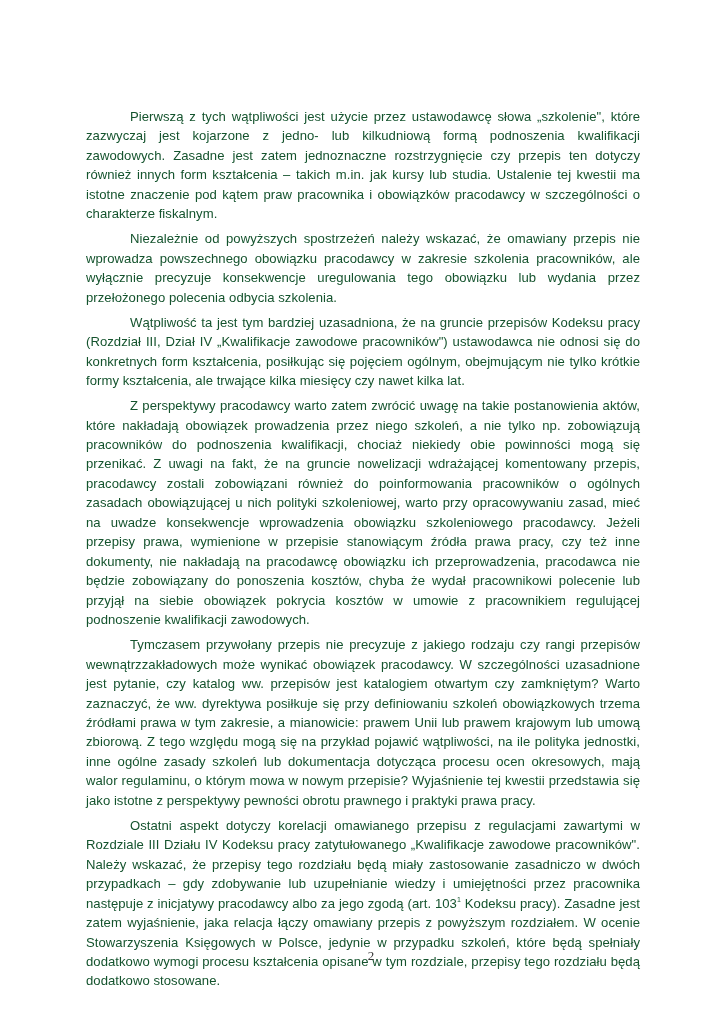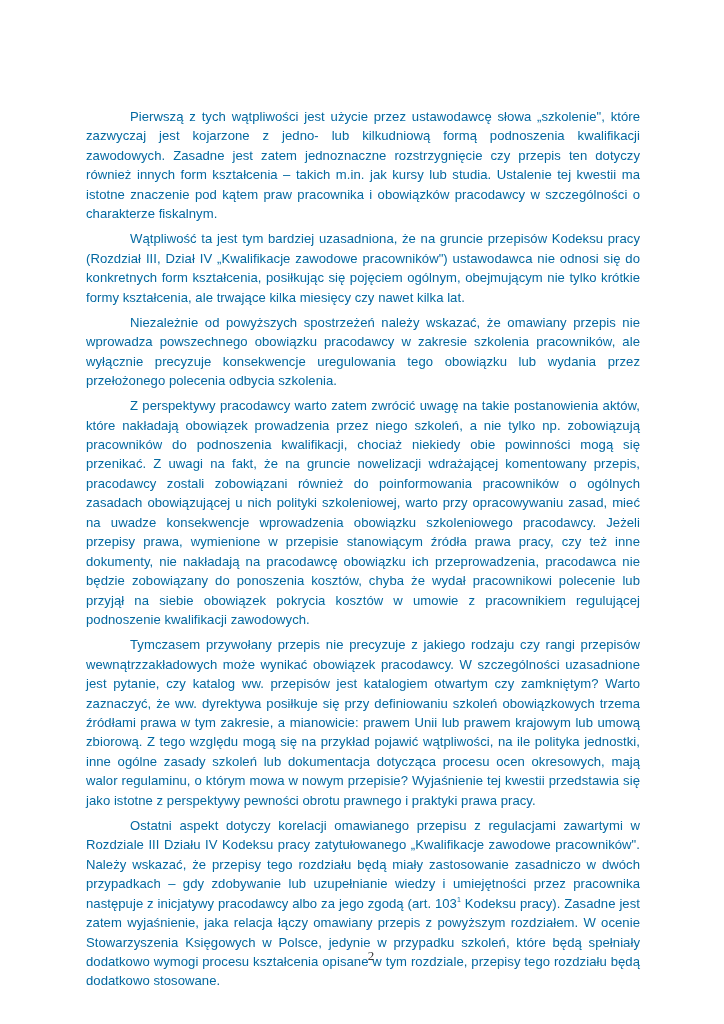--- a/index.html
+++ b/index.html
@@ -1,39 +1,39 @@
 <!DOCTYPE html>
 <html><head>
 <meta charset="utf-8">
 <style>
   html, body { margin: 0; padding: 0; background: #ffffff; }
   body { width: 724px; height: 1024px; position: relative; overflow: hidden; }
   .page {
     position: absolute; left: 86px; top: 107px; width: 554px;
     font-family: "Liberation Sans", sans-serif;
-    font-size: 13.1px; line-height: 19.45px; color: #0369a1;
+    font-size: 13.1px; line-height: 19.45px; color: #14532d;
   }
   .page p {
     margin: 0 0 5.6px 0;
     text-align: justify;
     text-indent: 44px;
     letter-spacing: 0.05px;
   }
   .page sup { font-size: 7px; vertical-align: 6px; line-height: 0; }
   .page-number {
     position: absolute; left: 0; width: 724px; top: 948px;
     text-align: center; padding-left: 18px; box-sizing: border-box;
     font-family: "Liberation Serif", serif; font-size: 13px; color: #333;
   }
 </style>
 </head>
 <body>
 
 <div class="page">
   <p>Pierwszą z tych wątpliwości jest użycie przez ustawodawcę słowa „szkolenie", które zazwyczaj jest kojarzone z jedno- lub kilkudniową formą podnoszenia kwalifikacji zawodowych. Zasadne jest zatem jednoznaczne rozstrzygnięcie czy przepis ten dotyczy również innych form kształcenia – takich m.in. jak kursy lub studia. Ustalenie tej kwestii ma istotne znaczenie pod kątem praw pracownika i obowiązków pracodawcy w szczególności o charakterze fiskalnym.</p>
+  <p>Niezależnie od powyższych spostrzeżeń należy wskazać, że omawiany przepis nie wprowadza powszechnego obowiązku pracodawcy w zakresie szkolenia pracowników, ale wyłącznie precyzuje konsekwencje uregulowania tego obowiązku lub wydania przez przełożonego polecenia odbycia szkolenia.</p>
   <p>Wątpliwość ta jest tym bardziej uzasadniona, że na gruncie przepisów Kodeksu pracy (Rozdział III, Dział IV „Kwalifikacje zawodowe pracowników") ustawodawca nie odnosi się do konkretnych form kształcenia, posiłkując się pojęciem ogólnym, obejmującym nie tylko krótkie formy kształcenia, ale trwające kilka miesięcy czy nawet kilka lat.</p>
-  <p>Niezależnie od powyższych spostrzeżeń należy wskazać, że omawiany przepis nie wprowadza powszechnego obowiązku pracodawcy w zakresie szkolenia pracowników, ale wyłącznie precyzuje konsekwencje uregulowania tego obowiązku lub wydania przez przełożonego polecenia odbycia szkolenia.</p>
   <p>Z perspektywy pracodawcy warto zatem zwrócić uwagę na takie postanowienia aktów, które nakładają obowiązek prowadzenia przez niego szkoleń, a nie tylko np. zobowiązują pracowników do podnoszenia kwalifikacji, chociaż niekiedy obie powinności mogą się przenikać. Z uwagi na fakt, że na gruncie nowelizacji wdrażającej komentowany przepis, pracodawcy zostali zobowiązani również do poinformowania pracowników o ogólnych zasadach obowiązującej u nich polityki szkoleniowej, warto przy opracowywaniu zasad, mieć na uwadze konsekwencje wprowadzenia obowiązku szkoleniowego pracodawcy. Jeżeli przepisy prawa, wymienione w przepisie stanowiącym źródła prawa pracy, czy też inne dokumenty, nie nakładają na pracodawcę obowiązku ich przeprowadzenia, pracodawca nie będzie zobowiązany do ponoszenia kosztów, chyba że wydał pracownikowi polecenie lub przyjął na siebie obowiązek pokrycia kosztów w umowie z pracownikiem regulującej podnoszenie kwalifikacji zawodowych.</p>
   <p>Tymczasem przywołany przepis nie precyzuje z jakiego rodzaju czy rangi przepisów wewnątrzzakładowych może wynikać obowiązek pracodawcy. W szczególności uzasadnione jest pytanie, czy katalog ww. przepisów jest katalogiem otwartym czy zamkniętym? Warto zaznaczyć, że ww. dyrektywa posiłkuje się przy definiowaniu szkoleń obowiązkowych trzema źródłami prawa w tym zakresie, a mianowicie: prawem Unii lub prawem krajowym lub umową zbiorową. Z tego względu mogą się na przykład pojawić wątpliwości, na ile polityka jednostki, inne ogólne zasady szkoleń lub dokumentacja dotycząca procesu ocen okresowych, mają walor regulaminu, o którym mowa w nowym przepisie? Wyjaśnienie tej kwestii przedstawia się jako istotne z perspektywy pewności obrotu prawnego i praktyki prawa pracy.</p>
   <p><span>Ostatni aspekt dotyczy korelacji omawianego przepisu z regulacjami zawartymi w Rozdziale III Działu IV Kodeksu pracy zatytułowanego „Kwalifikacje zawodowe pracowników". Należy wskazać, że przepisy tego rozdziału będą miały zastosowanie zasadniczo w dwóch przypadkach – gdy zdobywanie lub uzupełnianie wiedzy i umiejętności przez pracownika następuje z inicjatywy pracodawcy albo za jego zgodą (art. 103</span><sup>1</sup><span> Kodeksu pracy). Zasadne jest zatem wyjaśnienie, jaka relacja łączy omawiany przepis z powyższym rozdziałem. W ocenie Stowarzyszenia Księgowych w Polsce, jedynie w przypadku szkoleń, które będą spełniały dodatkowo wymogi procesu kształcenia opisane w tym rozdziale, przepisy tego rozdziału będą dodatkowo stosowane.</span></p>
 </div>
 
 <div class="page-number">2</div>
 
 </body></html>

